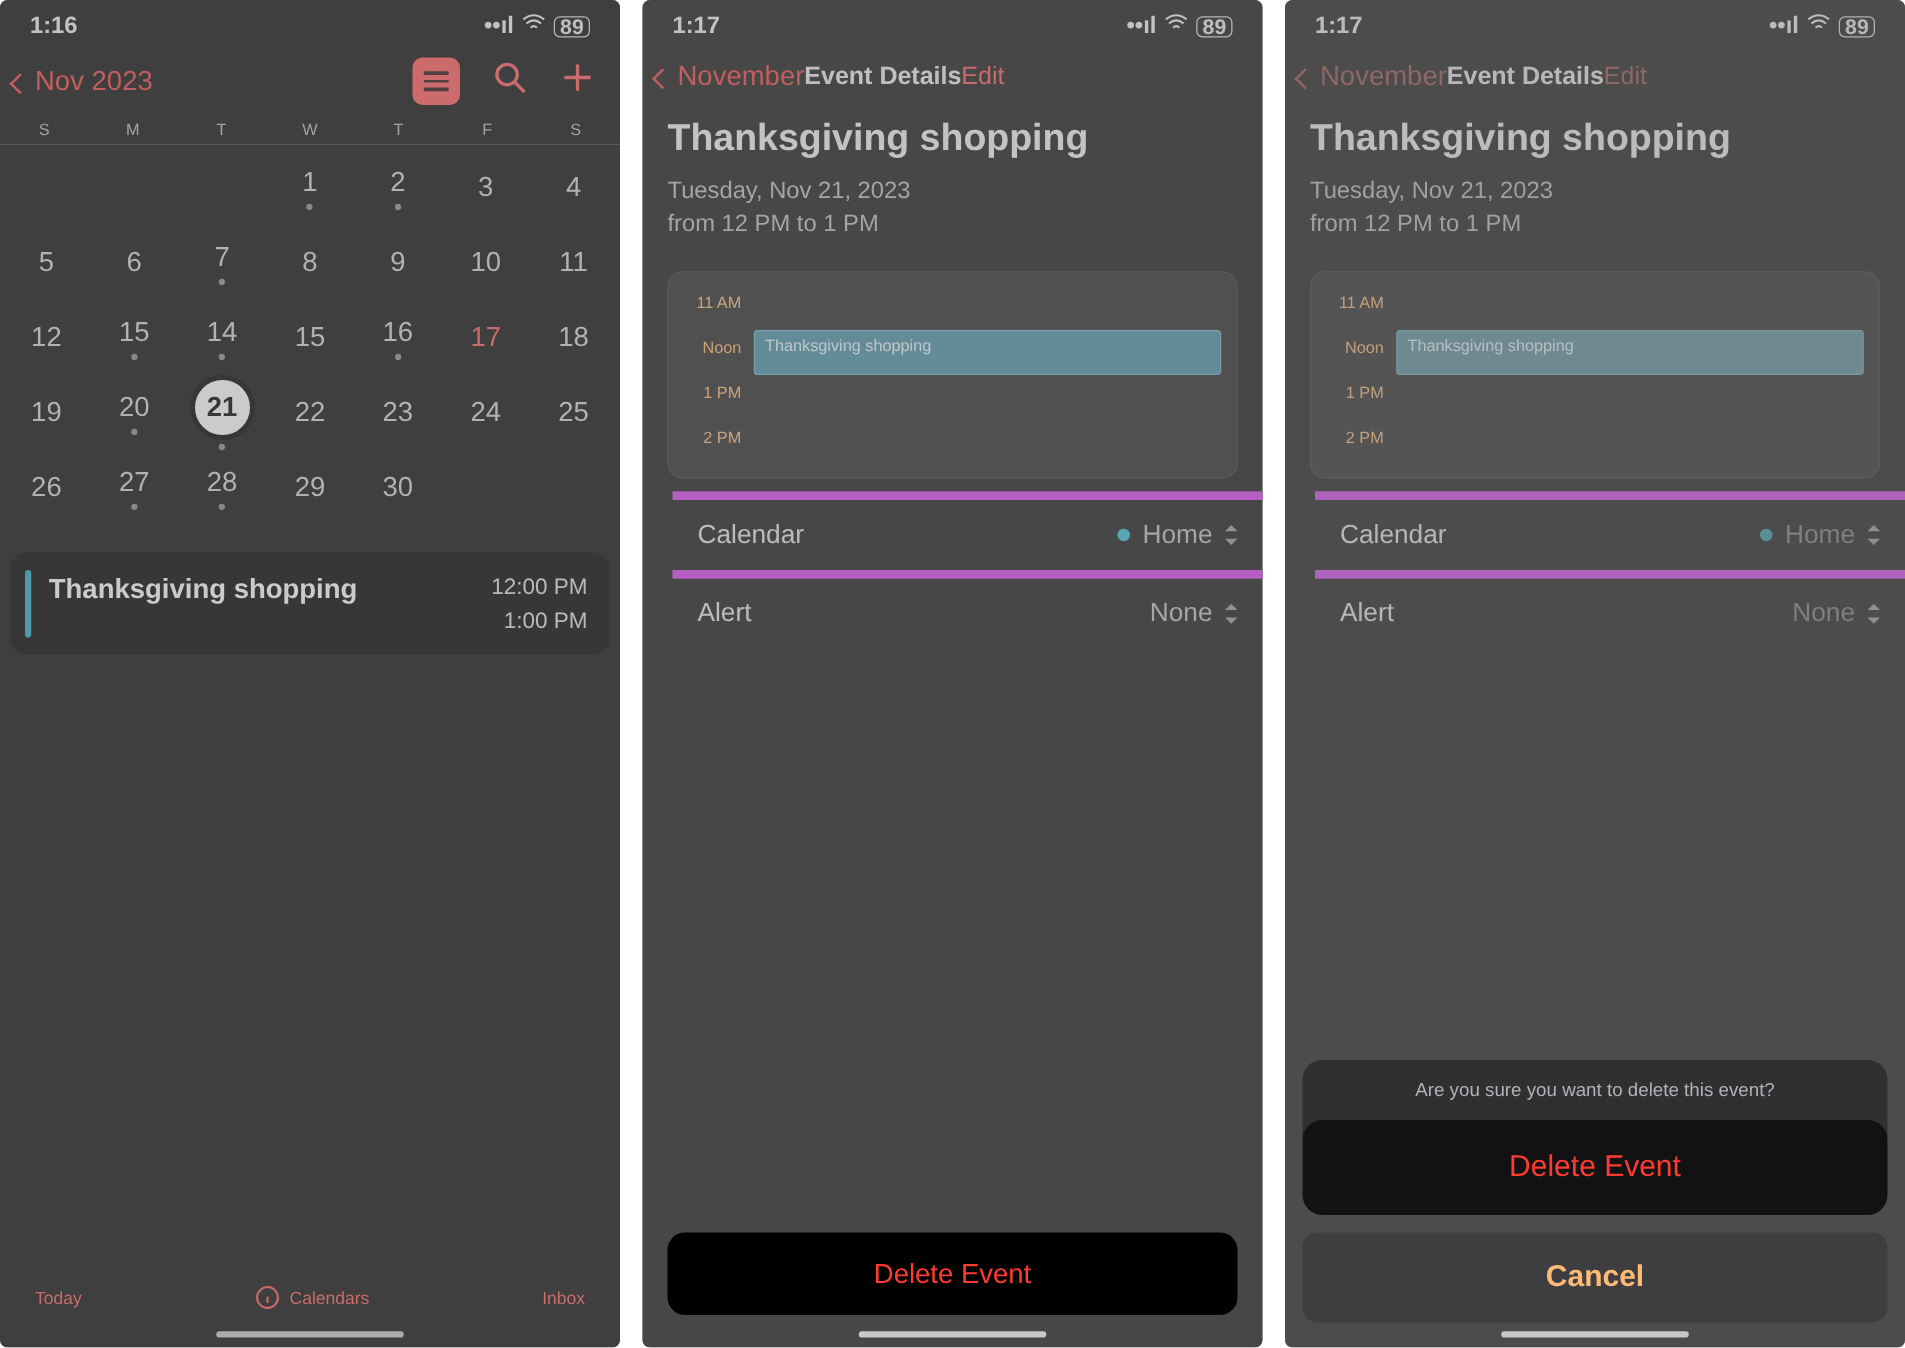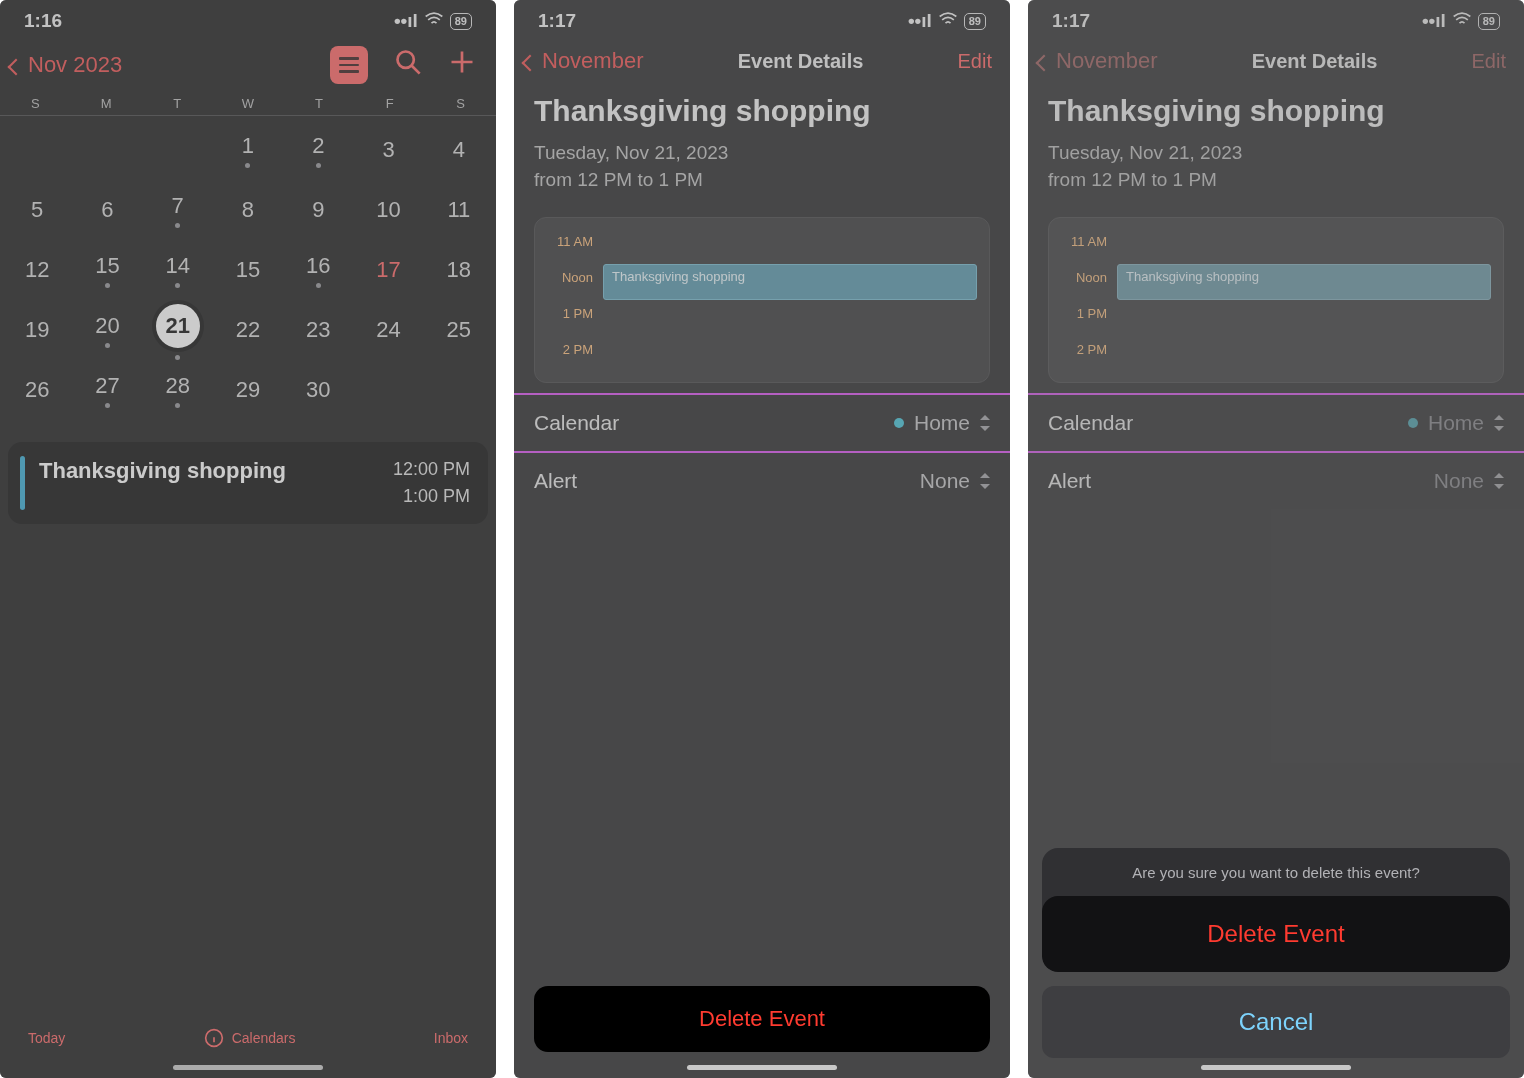--- a/index.html
+++ b/index.html
@@ -49,21 +49,21 @@
     display: flex;
     justify-content: space-between;
     align-items: center;
     padding: 10px 24px 6px 24px;
     font-weight: 600;
     font-size: 19px;
     color: #f0f0f0;
   }
   .status-icons { display:flex; align-items:center; gap:6px; }
   .batt {
-    border:1.5px solid #ddd; border-radius:5px; font-size:11px;
+    border:1.5px solid #ddd; border-radius:5px; font-size:17px;
     padding:0 4px; line-height:15px; font-weight:600;
     color:#e8e8e8;
   }
   
   .nav1 {
     display:flex; align-items:center; justify-content:space-between;
     padding: 8px 10px 6px 10px;
   }
   .back {
     display:flex; align-items:center; gap:2px;
@@ -136,21 +136,21 @@
     color:#ff5a5a; font-size:14px;
   }
   .tabbar .mid { display:flex; align-items:center; gap:8px; color:#ff5a5a;}
   .home-ind {
     position:absolute; bottom:8px; left:50%; transform:translateX(-50%);
     width:150px; height:5px; border-radius:3px; background:#c8c8c8;
   }
 
   
   .nav2 {
-    display:flex; align-items:center; justify-content:space-between;
+    display:flex; align-items:center; justify-content:flex-start;
     padding: 10px 18px 6px 10px;
   }
   .nav2 .center { color:#eaeaea; font-size:20px; font-weight:600; }
   .nav2 .edit { color:#ff5a5a; font-size:20px; }
   .content-pad { padding: 10px 20px; }
   .ev-title { color:#f2f2f2; font-size:30px; font-weight:700; margin-top:4px;}
   .ev-sub { color:#bdbdbd; font-size:19px; margin-top:12px; line-height:1.4;}
   .mini-sched {
     margin-top:24px;
     background:#2b2b2d; border:1px solid #3b3b3d; border-radius:12px;
@@ -160,21 +160,22 @@
   .mini-row .lbl { position:absolute; left:0; top:6px; font-size:13px; color:#fdba74; width:46px; text-align:right;}
   .mini-event {
     position:absolute; left:56px; right:0; top:0; height:26px;
     background:#4f92a7; border:1px solid #6db6cc; border-radius:3px;
     color:#e9f6fb; font-size:13px; padding:4px 8px; font-weight:500;
   }
   #p3 .mini-event { background:#5c90a0; border-color:#79aab9; }
   .setting-row {
     display:flex; align-items:center; justify-content:space-between;
     padding: 16px 20px; font-size:21px; color:#e6e6e6;
-    border-top:2px solid #d946ef;
+    border-top:7px solid #d946ef;
+    margin-left:24px;
   }
   .setting-row .right { display:flex; align-items:center; gap:10px; color:#bfbfc2;}
   .cyan-dot { width:10px; height:10px; border-radius:50%; background:#38c0d6;}
   .updown {
     display:inline-block; width:10px; position:relative; height:16px;
   }
   .updown::before, .updown::after {
     content:""; position:absolute; left:0; width:0; height:0;
     border-left:5px solid transparent; border-right:5px solid transparent;
   }
@@ -200,21 +201,21 @@
     text-align:center;
   }
   .sheet-q {
     color:#b2b2b6; font-size:15px; padding:16px 10px;
   }
   .sheet-del {
     background:#121214; color:#ff3b30; font-size:24px;
     padding:24px 0; border-radius:16px; margin-top:-1px;
   }
   .sheet-cancel {
-    background:#3e3e41; color:#7dd3fc; font-size:24px; font-weight:400;
+    background:#3e3e41; color:#fdba74; font-size:24px; font-weight:700;
     padding:22px 0; border-radius:12px; margin-top:14px;
   }
   #p1 { background:#0e0e0f; }
   #p2, #p3 { background:#1c1c1e; }
 </style>
 </head>
 <body>
 
 <div class="stage">
 

